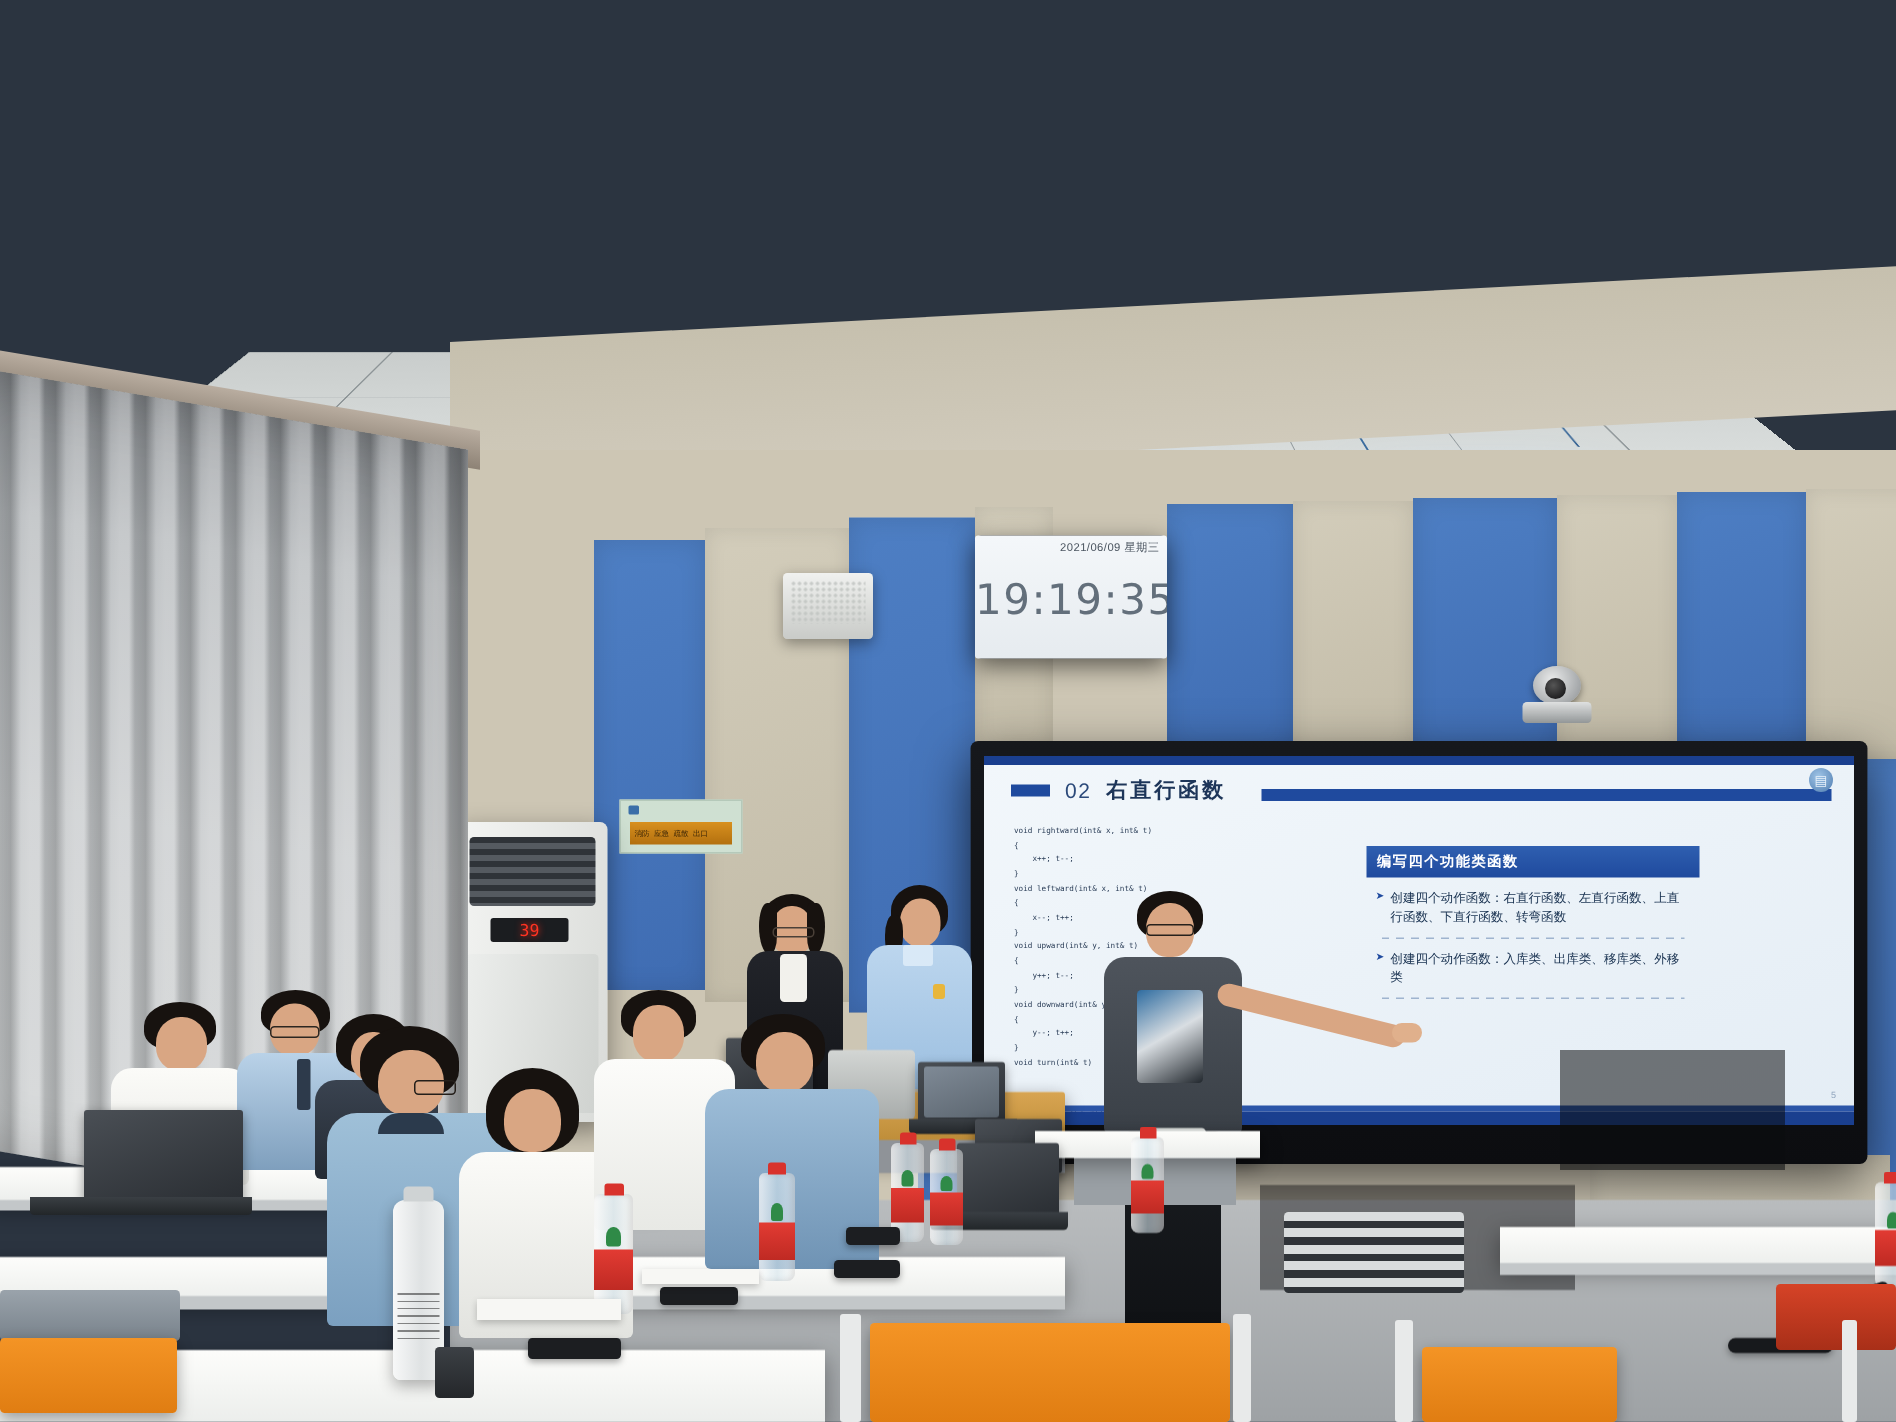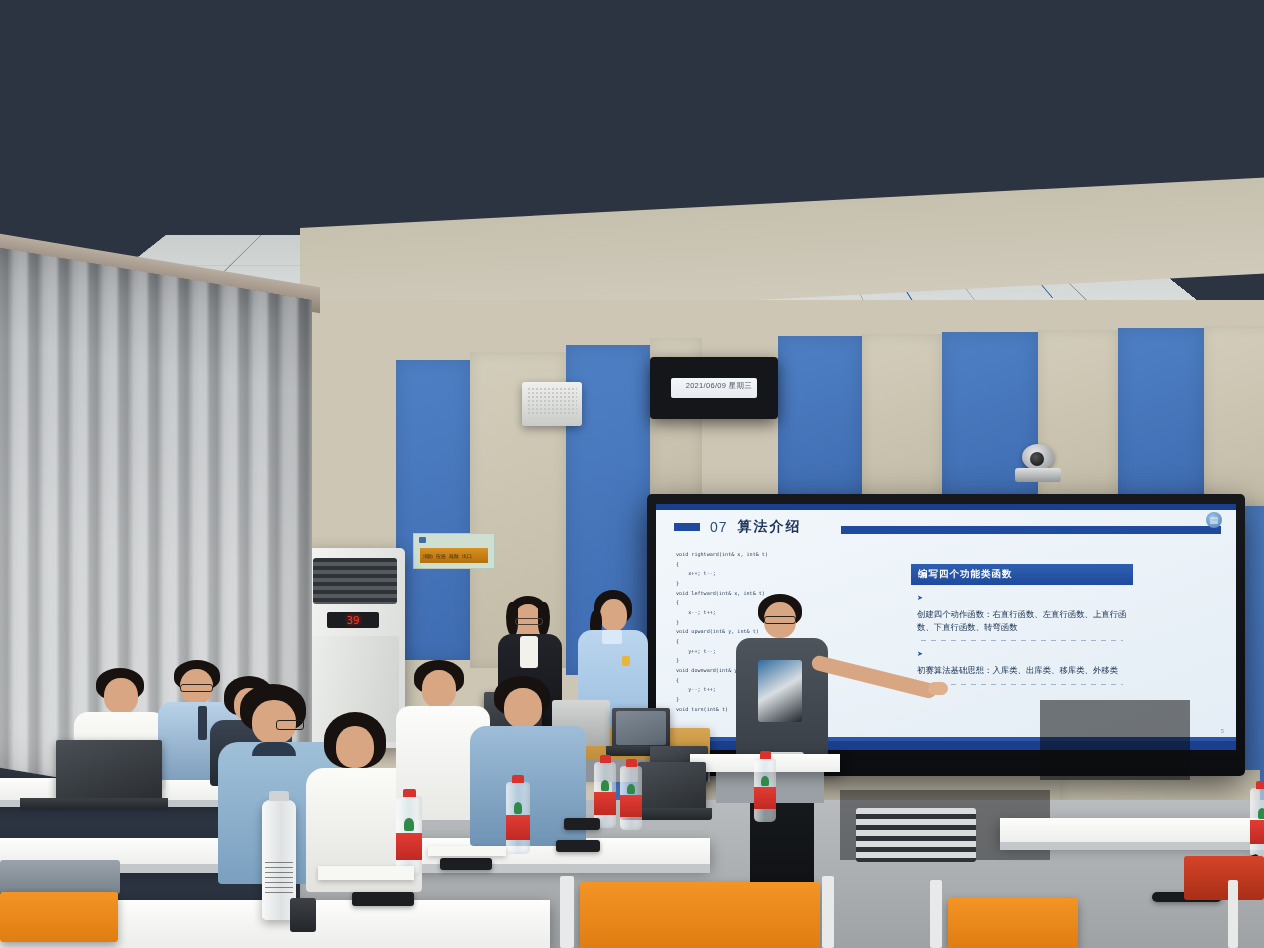--- a/index.html
+++ b/index.html
@@ -36,22 +36,22 @@
 
   
   .wall{position:absolute;left:300px;top:300px;width:980px;height:520px;background:#cdc6b4;}
   .wall-upper{position:absolute;left:300px;top:228px;width:980px;height:96px;
     background:linear-gradient(#c6c0ae,#d0cabb);transform:skewY(-3deg);transform-origin:left top;}
   .wp{position:absolute;}
   .wp.blue{background:linear-gradient(160deg,#4e7fc4,#3f6cb2);box-shadow:inset 0 0 18px rgba(0,0,0,.12);}
   .wp.beige{background:linear-gradient(160deg,#d3cdbb,#c2bba7);box-shadow:inset 0 0 14px rgba(0,0,0,.10);}
 
   
-  .clock-tv{position:absolute;left:650px;top:357px;width:128px;height:62px;
-    background:#15161a;border-radius:4px;padding:21px;box-sizing:border-box;
+  .clock-tv{position:absolute;left:650px;top:357px;width:128px;height:82px;
+    background:#15161a;border-radius:4px;padding:0;box-sizing:border-box;
     box-shadow:0 5px 16px rgba(0,0,0,.55);}
   .clock-screen{width:100%;height:100%;background:linear-gradient(#f4f7fa,#e6ebef);
     border-radius:2px;position:relative;overflow:hidden;}
   .clock-date{position:absolute;right:5px;top:3px;font-size:7.5px;color:#4b5560;letter-spacing:.3px;white-space:nowrap;}
   .clock-time{position:absolute;left:0;right:0;top:26px;text-align:center;
     font-family:"DejaVu Sans", sans-serif;font-size:28px;color:#636f7b;letter-spacing:1px;}
 
   
   .wall-sign{position:absolute;left:413px;top:533px;width:82px;height:36px;
     background:#cfe0d2;border:1px solid #b5c9ba;box-sizing:border-box;padding:3px;}
@@ -106,21 +106,21 @@
     background:radial-gradient(circle at 40% 35%,#9fc4e6,#4f7cb0);display:flex;align-items:center;justify-content:center;
     font-size:9px;color:#e8f1fa;}
 
   .code{position:absolute;left:20px;top:46px;width:200px;
     font-family:"DejaVu Sans Mono",monospace;font-size:5.1px;line-height:1.9;color:#2a3d57;white-space:pre;}
 
   .infobox{position:absolute;left:255px;top:60px;width:222px;}
   .info-hd{background:linear-gradient(#2f5fb0,#1f4a9e);color:#fff;font-size:9.5px;font-weight:bold;
     padding:4px 7px;letter-spacing:1px;}
   .info-body{padding:7px 6px 0 6px;}
-  .bullet{display:flex;gap:4px;font-size:8.4px;line-height:1.52;color:#17304f;flex-direction:column;}
+  .bullet{display:flex;gap:4px;font-size:8.4px;line-height:1.52;color:#17304f;}
   .bullet .arw{color:#1f4a9e;font-size:7px;line-height:1.7;}
   .divider{height:1px;margin:7px 4px;background:repeating-linear-gradient(to right,#9fb4cf 0 5px,transparent 5px 10px);}
   .slide-pg{position:absolute;right:12px;bottom:16px;font-size:6px;color:#8fa4bd;}
 
   
   .podium{position:absolute;left:540px;top:728px;width:170px;height:46px;
     background:linear-gradient(#d8a552,#b4842f);border-radius:2px;box-shadow:0 4px 12px rgba(0,0,0,.4);}
   .podium-front{position:absolute;left:540px;top:760px;width:170px;height:22px;background:#8f9398;}
   .front-desk{position:absolute;left:700px;top:755px;width:140px;height:14px;
     background:linear-gradient(#e6b865,#c08f33);border-radius:2px;box-shadow:0 4px 10px rgba(0,0,0,.35);}
@@ -234,22 +234,22 @@
     <div class="ac-body"></div>
     <div class="ac-brand">Gree</div>
   </div>
 
   <div class="display">
     <div class="slide">
       <div class="slide-topbar"></div>
 
       <div class="hdr">
         <div class="hdr-chip"></div>
-        <div class="hdr-num">07</div>
-        <div class="hdr-title">算法介绍</div>
+        <div class="hdr-num">02</div>
+        <div class="hdr-title">右直行函数</div>
       </div>
       <div class="hdr-rule"></div>
       <div class="slide-badge">▤</div>
 
       <div class="code">void rightward(int&amp; x, int&amp; t)
 {
     x++; t--;
 }
 void leftward(int&amp; x, int&amp; t)
 {
@@ -269,21 +269,21 @@
       <div class="infobox">
         <div class="info-hd">编写四个功能类函数</div>
         <div class="info-body">
           <div class="bullet">
             <span class="arw">➤</span>
             <span>创建四个动作函数：右直行函数、左直行函数、上直行函数、下直行函数、转弯函数</span>
           </div>
           <div class="divider"></div>
           <div class="bullet">
             <span class="arw">➤</span>
-            <span>初赛算法基础思想：入库类、出库类、移库类、外移类</span>
+            <span>创建四个动作函数：入库类、出库类、移库类、外移类</span>
           </div>
           <div class="divider"></div>
         </div>
       </div>
 
       <div class="slide-pg">5</div>
       <div class="slide-botbar2"></div>
       <div class="slide-botbar"></div>
     </div>
   </div>

